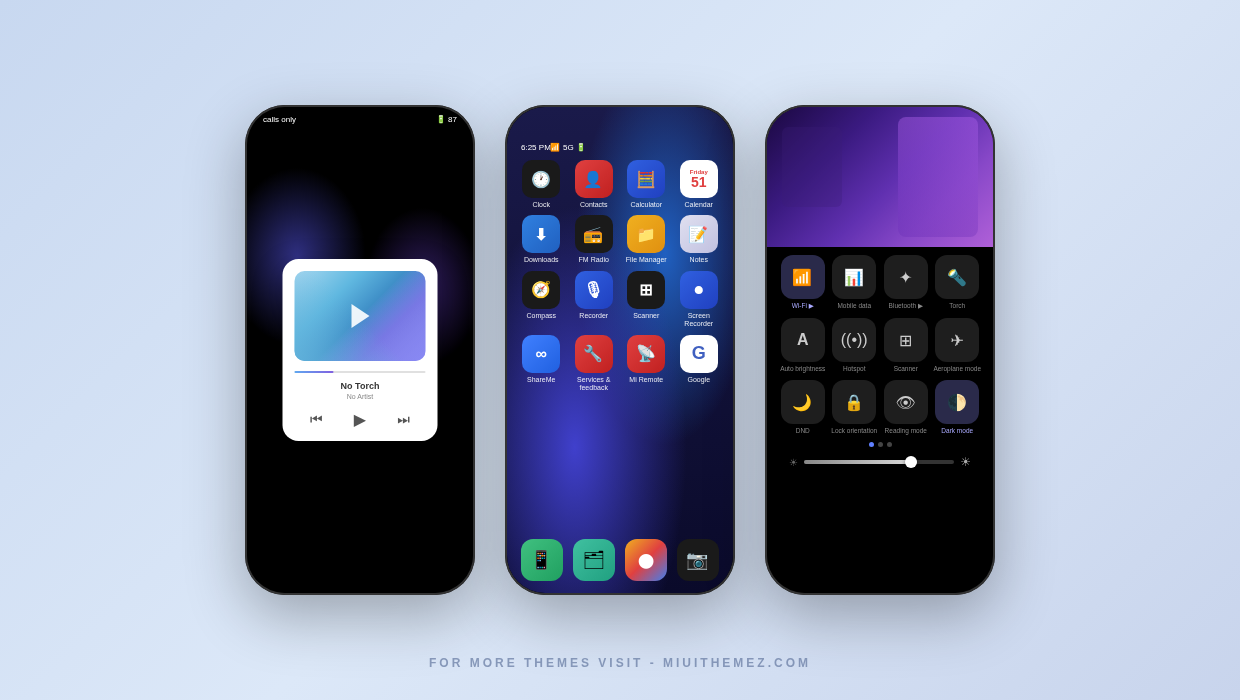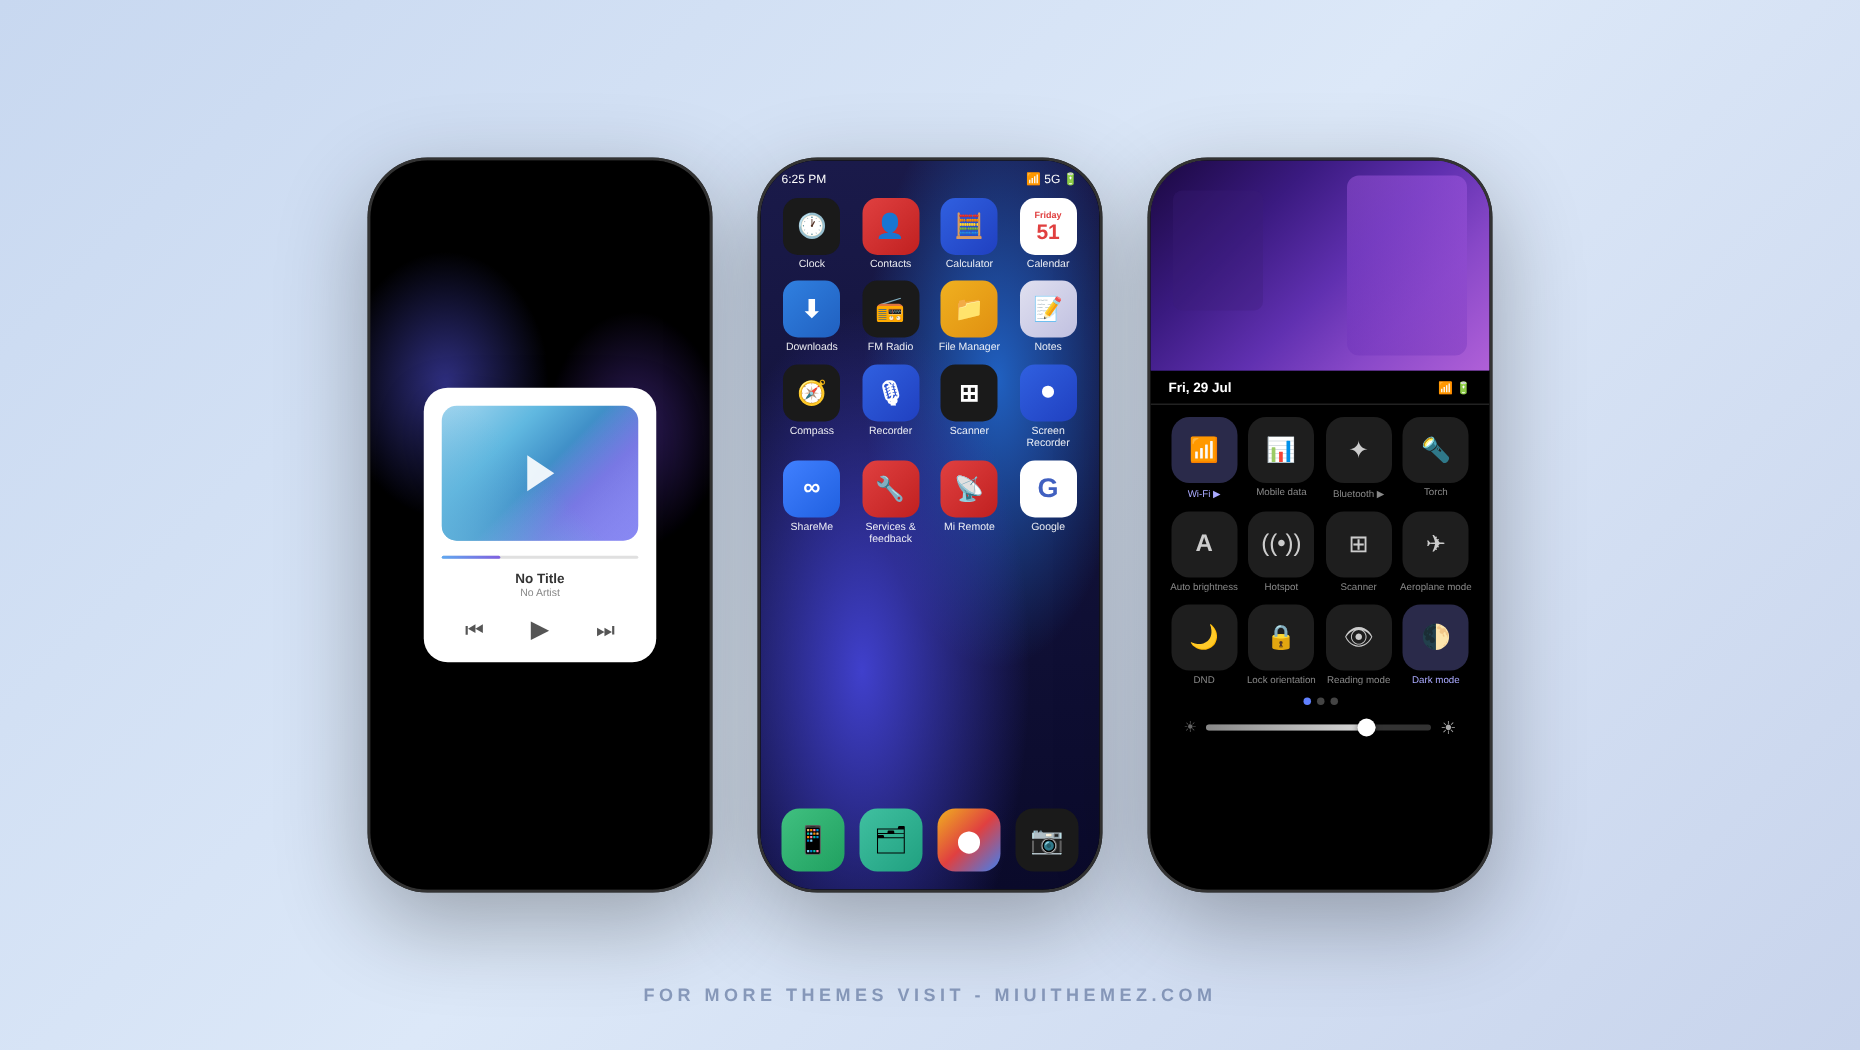--- a/index.html
+++ b/index.html
@@ -165,25 +165,26 @@
       top: 0; left: 0; right: 0; bottom: 0;
       background: 
         radial-gradient(ellipse at 30% 70%, #4040cc 0%, transparent 50%),
         radial-gradient(ellipse at 70% 30%, #2060c0 0%, transparent 40%),
         linear-gradient(180deg, #1a1a4a 0%, #0a0a2a 100%);
     }
     .phone2-status {
       position: relative;
       z-index: 5;
       display: flex;
-      justify-content: space-between;
+      justify-content: flex-start;
       align-items: center;
       padding: 8px 14px 4px;
       color: white;
       font-size: 8px;
+      margin-top: 28px;
     }
     .app-grid {
       position: relative;
       z-index: 5;
       padding: 4px 8px;
     }
     .app-row {
       display: flex;
       justify-content: space-around;
       margin-bottom: 6px;
@@ -367,31 +368,35 @@
     .brightness-icon-right { font-size: 12px; color: #aaa; }
   </style>
 </head>
 <body>
 
 <div class="phones-container">
 
   <div class="phone">
     <div class="phone-inner">
       <div class="phone-screen phone1">
+        <div class="phone1-status">
+          <span>calls only</span>
+          <span>🔋 <span>87</span></span>
+        </div>
         <div class="phone1-blur-left"></div>
         <div class="phone1-blur-right"></div>
         <div class="music-card">
           <div class="music-album-art">
             <div class="music-album-geo"></div>
             <div class="music-triangle"></div>
           </div>
           <div class="music-progress">
             <div class="music-progress-fill"></div>
           </div>
-          <div class="music-title">No Title</div>
+          <div class="music-title">No Torch</div>
           <div class="music-artist">No Artist</div>
           <div class="music-controls">
             <span class="ctrl-btn">⏮</span>
             <span class="ctrl-btn ctrl-play">▶</span>
             <span class="ctrl-btn">⏭</span>
           </div>
         </div>
       </div>
     </div>
   </div>
@@ -499,24 +504,20 @@
   <div class="phone">
     <div class="phone-inner">
       <div class="phone-screen phone3">
 
         <div class="phone3-hero">
           <div style="position:absolute;top:0;left:0;right:0;bottom:0;background:linear-gradient(135deg,#1a0840 0%,#3a1a80 30%,#6030b0 55%,#8848c8 75%,#b060d8 100%);"></div>
           <div style="position:absolute;right:15px;top:10px;width:80px;height:120px;background:linear-gradient(180deg,rgba(180,100,240,0.4) 0%,rgba(100,40,180,0.3) 100%);border-radius:8px;"></div>
           <div style="position:absolute;left:15px;top:20px;width:60px;height:80px;background:rgba(60,30,120,0.3);border-radius:6px;"></div>
         </div>
 
-        <div class="phone3-status">
-          <span class="cc-date">Fri, 29 Jul</span>
-          <span>📶 🔋</span>
-        </div>
 
         <div class="cc-grid">
           <div class="cc-row">
             <div class="cc-item">
               <div class="cc-btn active">
                 <span class="cc-btn-icon">📶</span>
               </div>
               <span class="cc-label active">Wi-Fi ▶</span>
             </div>
             <div class="cc-item">

